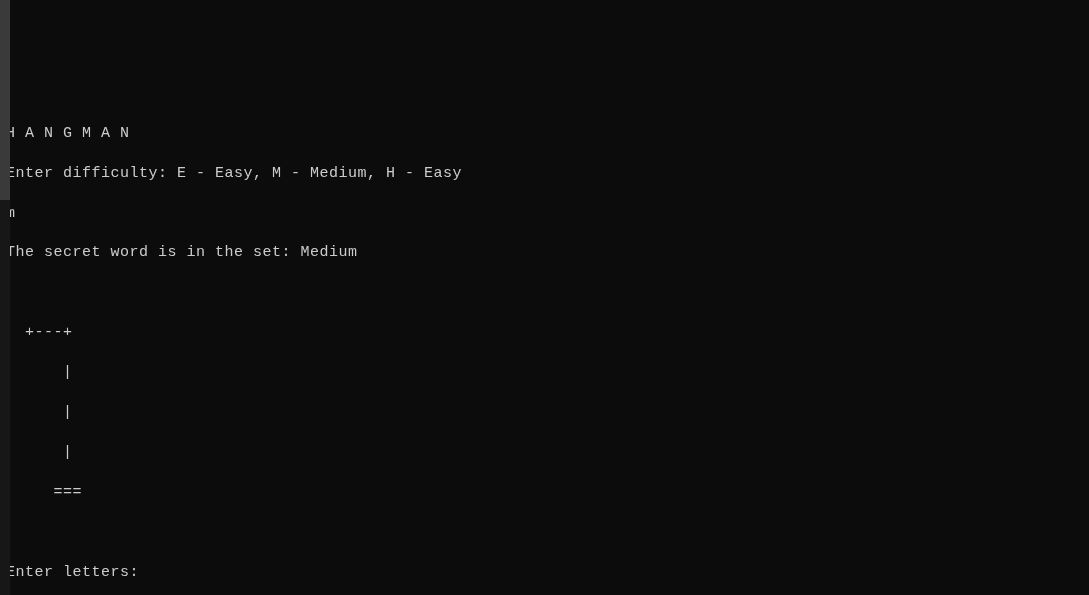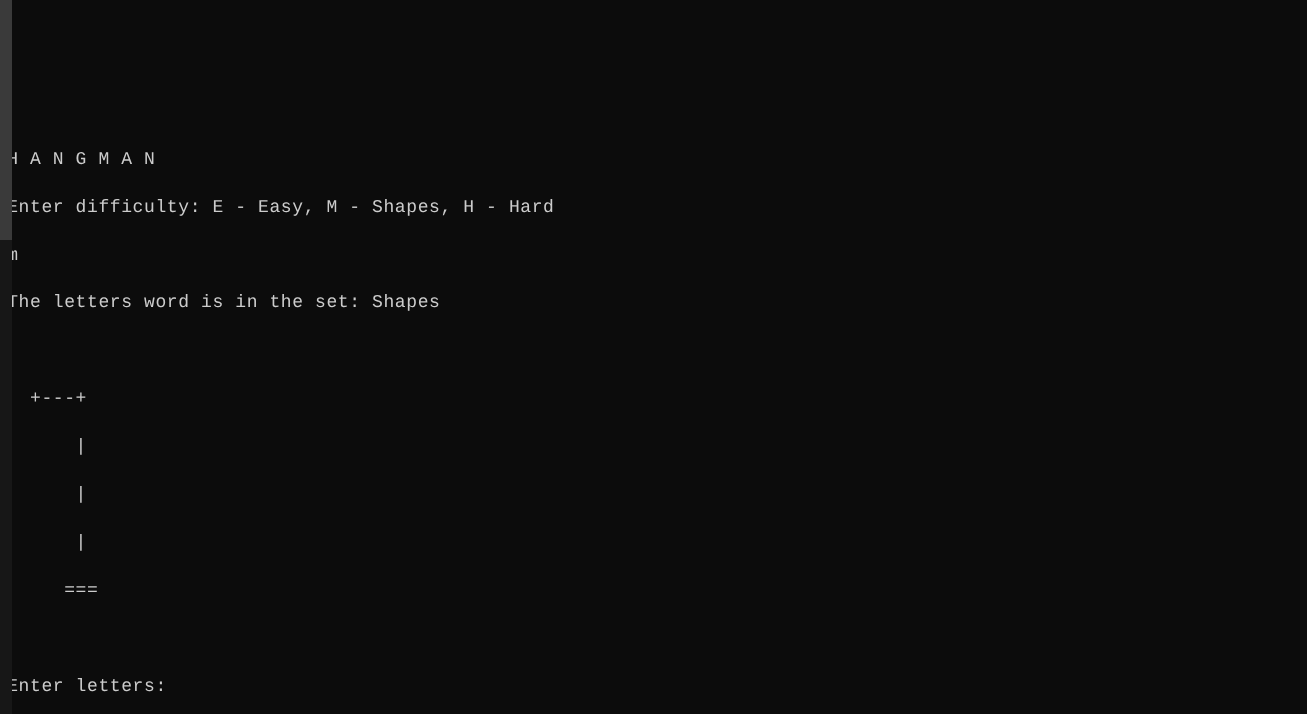--- a/index.html
+++ b/index.html
@@ -44,23 +44,23 @@
 </head>
 <body>
 
 
 
 <div class="scrollbar-track">
   <div class="scrollbar-thumb"></div>
 </div>
 
 <span class="line">H A N G M A N</span>
-<span class="line">Enter difficulty: E - Easy, M - Shapes, H - Hard</span>
+<span class="line">Enter difficulty: E - Easy, M - Medium, H - Easy</span>
 <span class="line">m</span>
-<span class="line">The letters word is in the set: Shapes</span>
+<span class="line">The secret word is in the set: Medium</span>
 <span class="line"></span>
 <span class="line">  +---+</span>
 <span class="line">      |</span>
 <span class="line">      |</span>
 <span class="line">      |</span>
 <span class="line">     ===</span>
 <span class="line"></span>
 <span class="line">Enter letters:</span>
 
 

